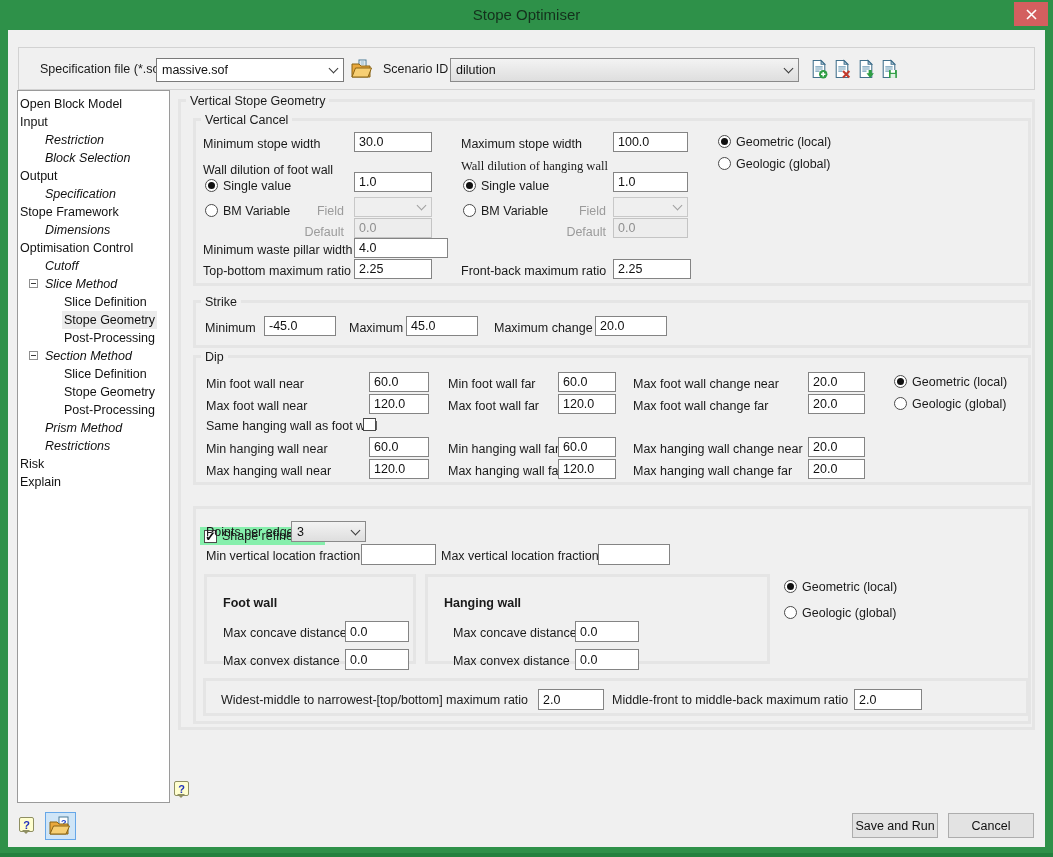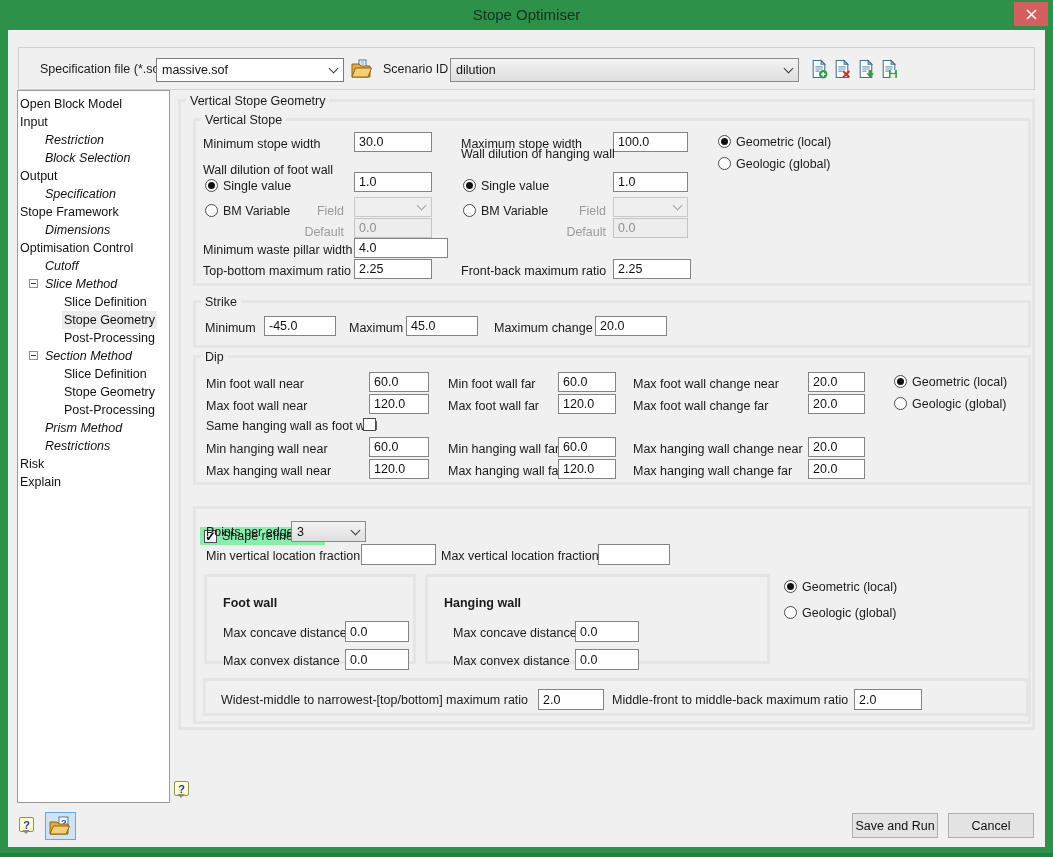--- a/index.html
+++ b/index.html
@@ -133,21 +133,21 @@
     <div class="ti p1"><span class="tx">Prism Method</span></div>
     <div class="ti p1"><span class="tx">Restrictions</span></div>
     <div class="ti p0"><span class="tx">Risk</span></div>
     <div class="ti p0"><span class="tx">Explain</span></div>
   </div>
 
   <div class="grp" style="left:178px;top:99px;width:857px;height:631px;">
     <span class="leg">Vertical Stope Geometry</span>
 
     <div class="grp" style="left:12px;top:16px;width:838px;height:168px;">
-      <span class="leg">Vertical Stope</span>
+      <span class="leg">Vertical Cancel</span>
       <div class="lbl" style="left:7px;top:13px;">Minimum stope width</div>
       <input class="inp" style="left: 158px; top: 11px; width: 78px; height: 20px;" value="30.0">
       <div class="lbl" style="left:265px;top:13px;">Maximum stope width</div>
       <input class="inp" style="left: 417px; top: 11px; width: 75px; height: 20px;" value="100.0">
       <span class="rb on" style="left:522px;top:14px;"></span>
       <div class="lbl" style="left:540px;top:11px;">Geometric (local)</div>
       <span class="rb" style="left:522px;top:36px;"></span>
       <div class="lbl" style="left:540px;top:33px;">Geologic (global)</div>
 
       <div class="lbl" style="left:7px;top:39px;">Wall dilution of foot wall</div>
@@ -157,21 +157,21 @@
       <span class="rb" style="left:9px;top:83px;"></span>
       <div class="lbl" style="left:27px;top:80px;">BM Variable</div>
       <div class="lbl gray right" style="left:50px;top:80px;width:98px;">Field</div>
       <div class="combo dis" style="left:158px;top:76px;width:78px;height:20px;">
           <span class="ct"></span>
           <span class="ca"></span>
         </div>
       <div class="lbl gray right" style="left:50px;top:101px;width:98px;">Default</div>
       <input class="inp dis" style="left: 158px; top: 97px; width: 78px; height: 20px;" value="0.0">
 
-      <div class="lbl" style="left:265px;top:23px;">Wall dilution of hanging wall</div>
+      <div class="lbl" style="left:265px;top:35px;font-family:Liberation Serif, serif;">Wall dilution of hanging wall</div>
       <span class="rb on" style="left:267px;top:58px;"></span>
       <div class="lbl" style="left:285px;top:55px;">Single value</div>
       <input class="inp" style="left: 417px; top: 51px; width: 75px; height: 20px;" value="1.0">
       <span class="rb" style="left:267px;top:83px;"></span>
       <div class="lbl" style="left:285px;top:80px;">BM Variable</div>
       <div class="lbl gray right" style="left:320px;top:80px;width:90px;">Field</div>
       <div class="combo dis" style="left:417px;top:76px;width:75px;height:20px;">
           <span class="ct"></span>
           <span class="ca"></span>
         </div>

